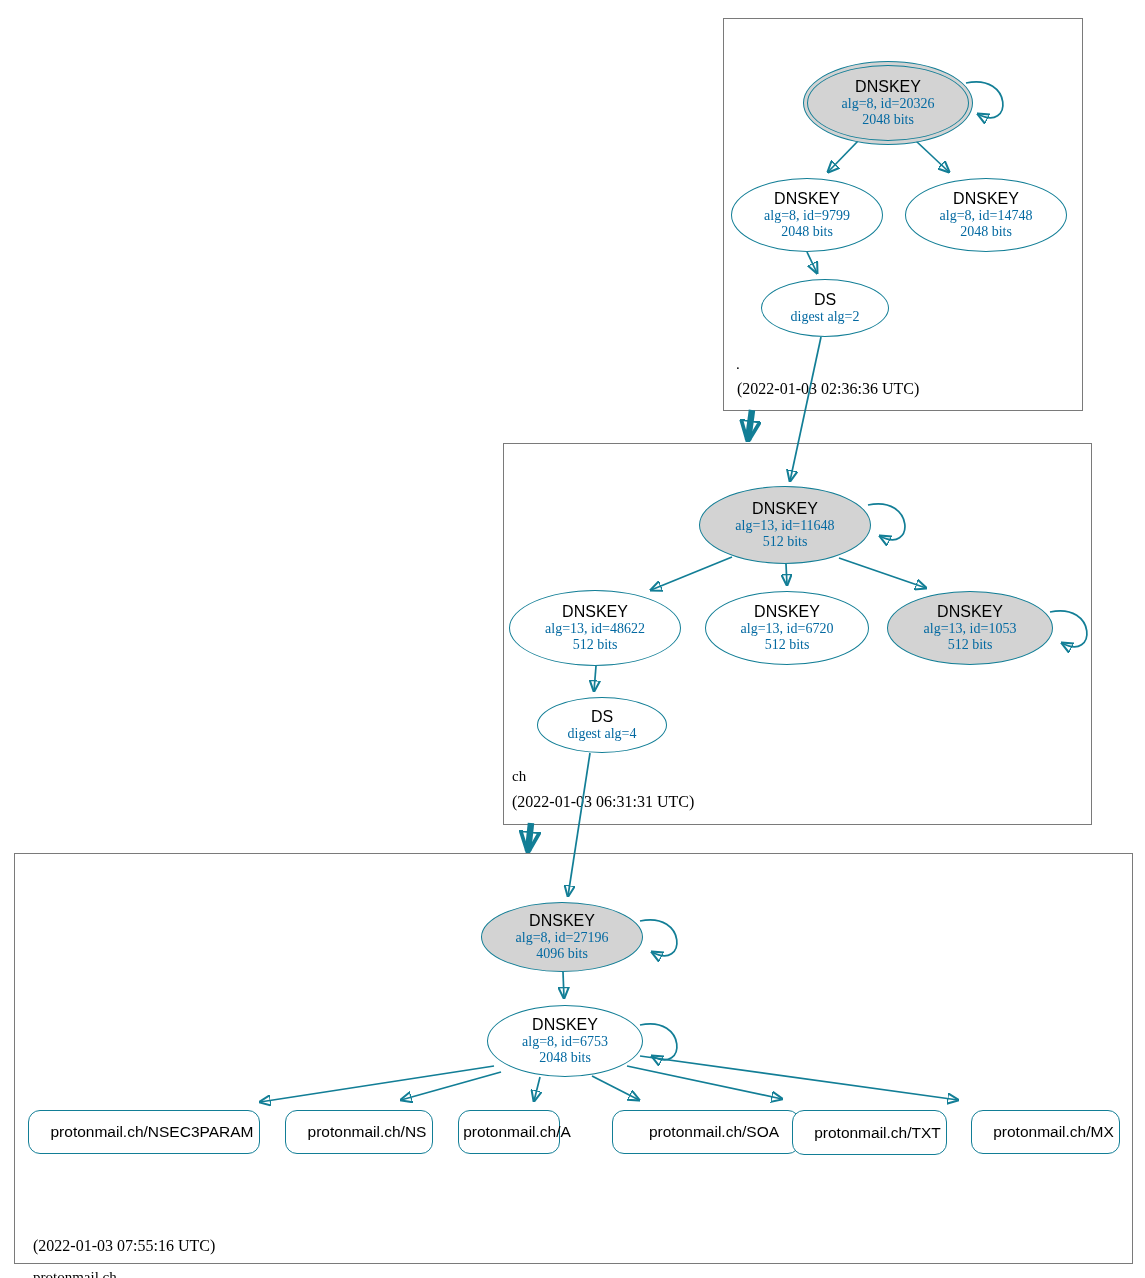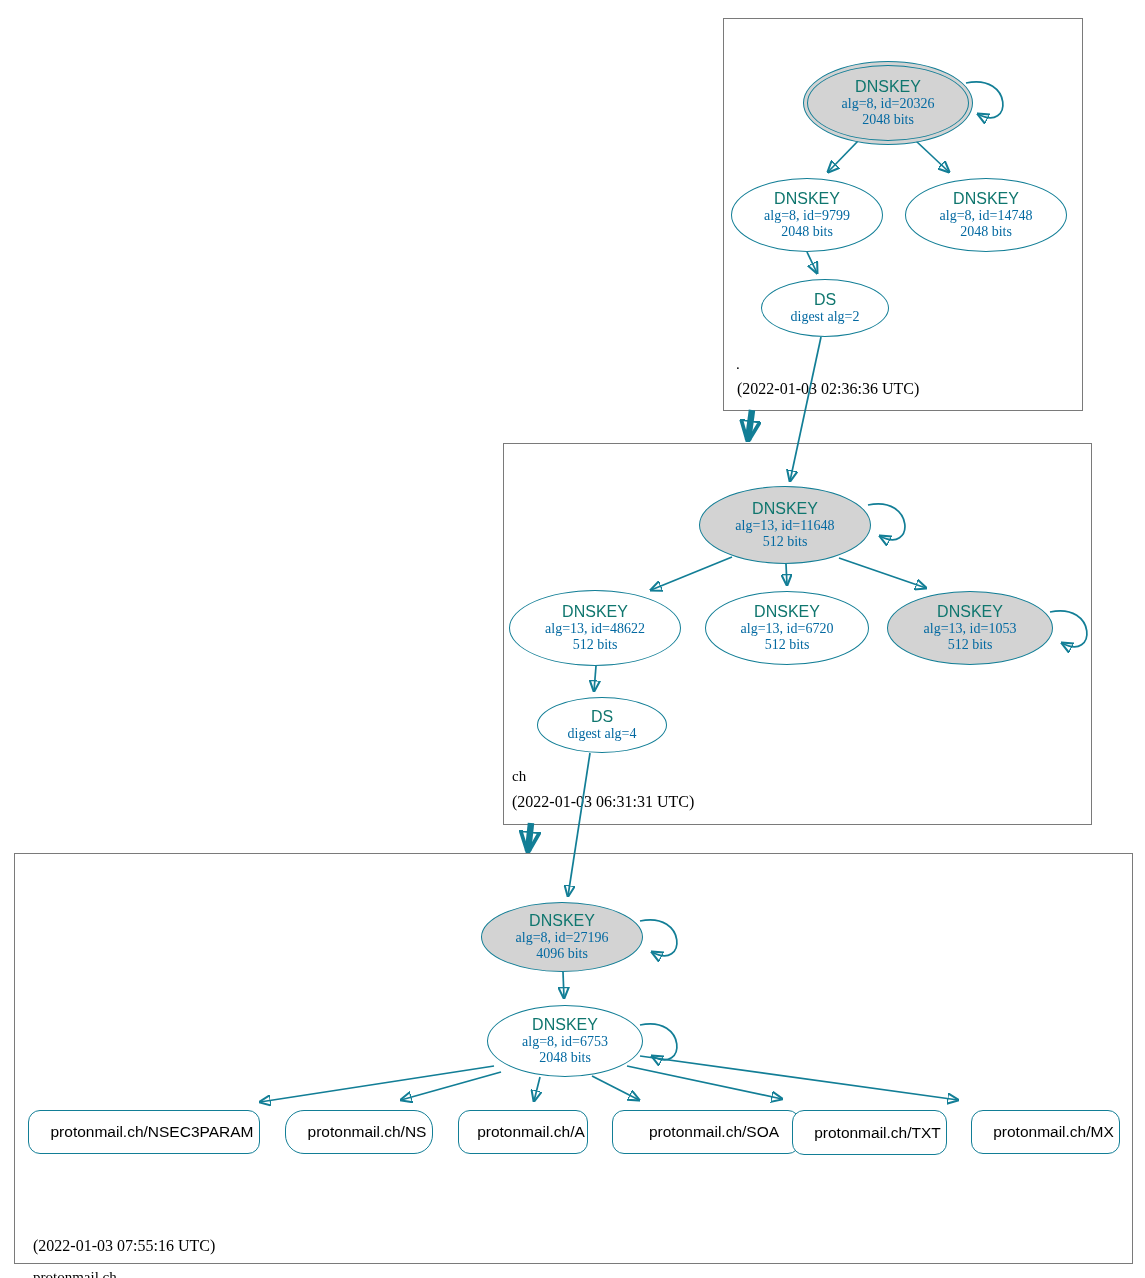--- a/index.html
+++ b/index.html
@@ -9,21 +9,21 @@
   .zone-label{position:absolute;font-family:"Liberation Serif",serif;font-size:15px;color:#000;white-space:nowrap;}
   .zone-ts{position:absolute;font-family:"Liberation Serif",serif;font-size:16px;color:#000;white-space:nowrap;}
   .edges{position:absolute;left:0;top:0;pointer-events:none;}
   .edges path{fill:none;stroke:#127e96;stroke-width:1.7px;}
   .edges path.thick{stroke-width:6.5px;}
   .node{position:absolute;box-sizing:border-box;border:1.7px solid #127e96;border-radius:50%;
         background:#fff;display:flex;flex-direction:column;align-items:center;justify-content:center;
         text-align:center;line-height:1.12;}
   .node.gray{background:#d3d3d3;}
   .node.double::before{content:"";position:absolute;inset:3px;border:1.7px solid #127e96;border-radius:50%;}
-  .n-title{font-family:"Liberation Sans",sans-serif;font-size:16px;color:#0f766e;}
+  .n-title{font-family:"Liberation Sans",sans-serif;font-size:16px;color:#000000;}
   .n-detail{font-family:"Liberation Serif",serif;font-size:14px;color:#0369a1;}
   .rrbox{position:absolute;box-sizing:border-box;border:1.7px solid #127e96;border-radius:12px;
          background:#fff;display:flex;align-items:center;justify-content:center;
          font-family:"Liberation Sans",sans-serif;font-size:15.5px;color:#000;white-space:nowrap;padding-left:16px;}
 </style>
 </head>
 <body>
 
 <div class="stage">
 
@@ -127,19 +127,19 @@
     <span class="n-detail">alg=8, id=27196</span>
     <span class="n-detail">4096 bits</span>
   </div>
   <div class="node" style="left:487px;top:1005px;width:156px;height:72px;">
     <span class="n-title">DNSKEY</span>
     <span class="n-detail">alg=8, id=6753</span>
     <span class="n-detail">2048 bits</span>
   </div>
 
   <div class="rrbox" style="left:28px;top:1110px;width:232px;height:44px;">protonmail.ch/NSEC3PARAM</div>
-  <div class="rrbox" style="left:285px;top:1110px;width:148px;height:44px;border-radius:19px;">protonmail.ch/NS</div>
-  <div class="rrbox" style="left:458px;top:1110px;width:130px;height:44px;">protonmail.ch/A</div>
+  <div class="rrbox" style="left:285px;top:1110px;width:148px;height:44px;">protonmail.ch/NS</div>
+  <div class="rrbox" style="left:458px;top:1110px;width:102px;height:44px;">protonmail.ch/A</div>
   <div class="rrbox" style="left:612px;top:1110px;width:188px;height:44px;">protonmail.ch/SOA</div>
   <div class="rrbox" style="left:792px;top:1110px;width:155px;height:45px;">protonmail.ch/TXT</div>
   <div class="rrbox" style="left:971px;top:1110px;width:149px;height:44px;">protonmail.ch/MX</div>
 
 </div>
 
 </body></html>

